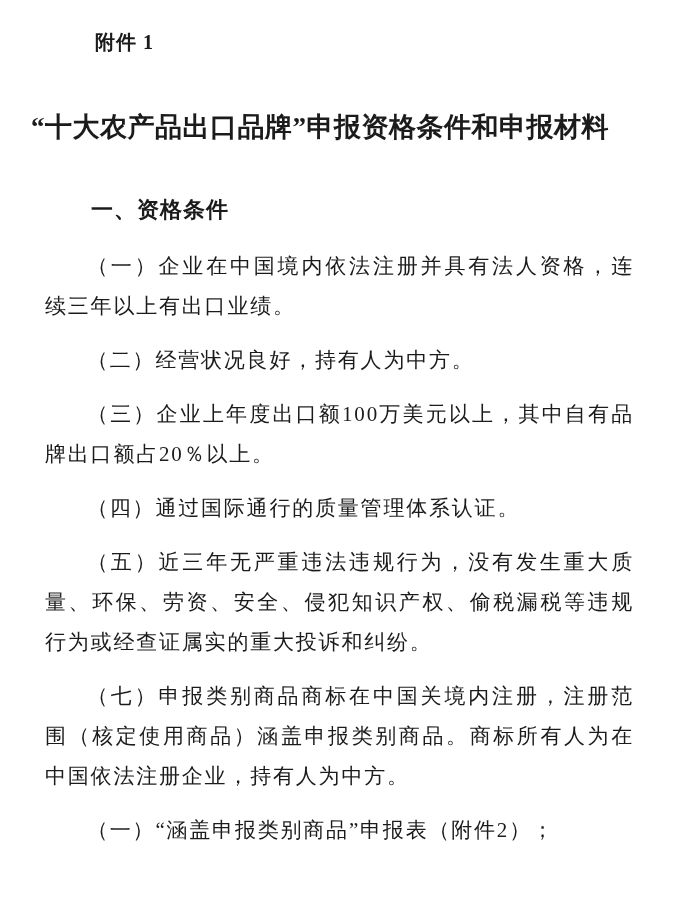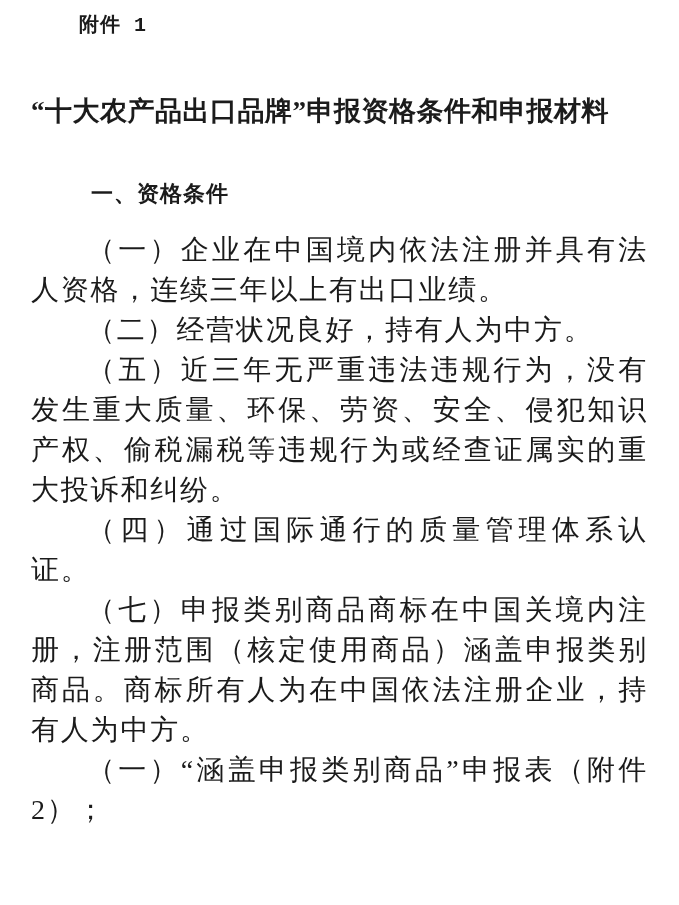--- a/index.html
+++ b/index.html
@@ -12,22 +12,22 @@
     width: 679px;
     height: 905px;
     box-sizing: border-box;
     padding: 12px 31px 0 31px;
     background: #ffffff;
     color: #1b1b1b;
     font-family: "Liberation Serif", "DejaVu Serif", serif;
     overflow: hidden;
   }
   .attachment {
-    margin: 0;
-    font-family: Liberation Mono, monospace;
+    margin: 16px;
+    font-family: Liberation Serif, serif;
     font-weight: 700;
     font-size: 20px;
     line-height: 28px;
     letter-spacing: 1px;
     padding-left: 48px;
   }
   .title {
     margin: 52px 0 0 0;
     font-size: 27px;
     line-height: 38px;
@@ -47,22 +47,22 @@
     font-weight: 700;
     font-size: 22px;
     line-height: 40px;
     text-indent: 2em;
     letter-spacing: 1px;
   }
   .section-heading.first {
     margin-top: 44px;
   }
   .para {
-    margin: 0;
-    font-size: 28px;
+    margin: 14px;
+    font-size: 21px;
     line-height: 40px;
     text-align: justify;
     text-indent: 2em;
     letter-spacing: 1.8px;
   }
 </style>
 </head>
 <body>
 
 <div class="page">
@@ -70,20 +70,21 @@
   <p class="attachment">附件 1</p>
 
   <h1 class="title">
     <span class="title-quoted">“十大农产品出口品牌”</span><span class="title-rest">申报资格条件和申报材料</span>
   </h1>
 
   <h2 class="section-heading first">一、资格条件</h2>
 
   <p class="para">（一）企业在中国境内依法注册并具有法人资格，连续三年以上有出口业绩。</p>
   <p class="para">（二）经营状况良好，持有人为中方。</p>
+  <p class="para">（三）企业上年度出口额100万美元以上，其中自有品牌出口额占20％以上。</p>
+  <p class="para">（四）通过国际通行的质量管理体系认证。</p>
   <p class="para">（五）近三年无严重违法违规行为，没有发生重大质量、环保、劳资、安全、侵犯知识产权、偷税漏税等违规行为或经查证属实的重大投诉和纠纷。</p>
-  <p class="para">（四）通过国际通行的质量管理体系认证。</p>
   <p class="para">（七）申报类别商品商标在中国关境内注册，注册范围（核定使用商品）涵盖申报类别商品。商标所有人为在中国依法注册企业，持有人为中方。</p>
 
 
   <p class="para">（一）“涵盖申报类别商品”申报表（附件2）；</p>
 
 </div>
 
 </body></html>

